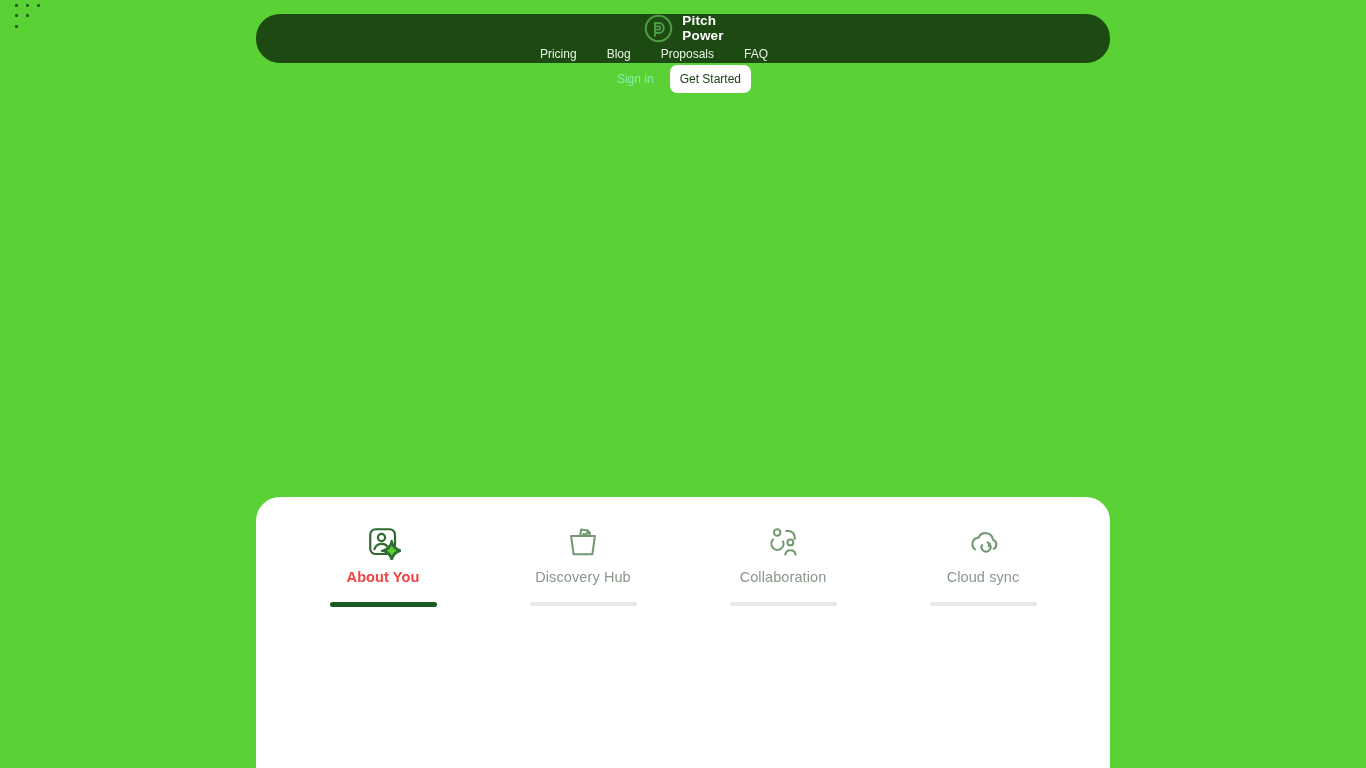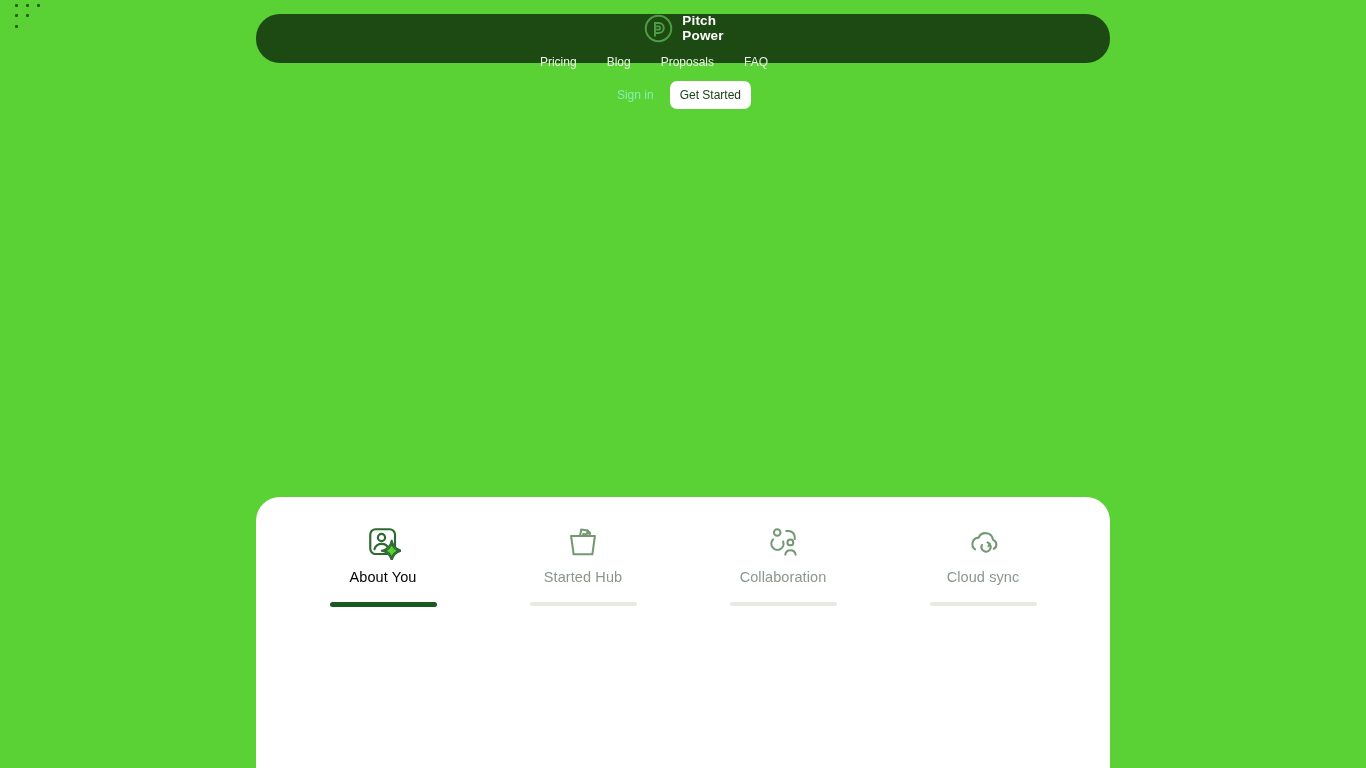--- a/index.html
+++ b/index.html
@@ -18,21 +18,21 @@
     position:absolute;left:256px;top:14px;width:854px;height:49px;
     background:#1D4A13;border-radius:24px;
     display:flex;align-items:center;box-sizing:border-box;
     padding:0 20px 0 22px;
     flex-direction:column;
   }
   .brand{display:flex;align-items:center;gap:9px;cursor:pointer;}
   .brand-text{color:#FFFFFF;font-weight:700;font-size:13.5px;line-height:1.08;letter-spacing:.2px;}
   .nav-links{
     display:flex;align-items:center;gap:30px;
-    margin:12px auto;padding-right:60px;
+    margin:4px auto;padding-right:60px;
   }
   .nav-link{color:#EAF4E6;font-size:12px;cursor:pointer;}
   .nav-right{display:flex;align-items:center;gap:16px;}
   .signin{color:#86efac;font-size:12px;cursor:pointer;}
   .cta{
     background:#FFFFFF;color:#1C4314;font-size:12px;font-weight:500;
     border:none;border-radius:7px;padding:7px 10px;cursor:pointer;
     font-family:"Liberation Sans", sans-serif;
   }
 
@@ -42,21 +42,21 @@
     background:#FFFFFF;border-radius:24px 24px 0 0;
     box-sizing:border-box;padding:27px 27px 0 27px;
   }
   .tabs{display:flex;}
   .tab{flex:1 1 0;display:flex;flex-direction:column;align-items:center;cursor:pointer;}
   .tab-icon{height:36px;display:flex;align-items:center;justify-content:center;margin-bottom:9px;}
   .tab-icon svg{stroke:#72997A;}
   .tab-icon svg *{stroke:#729972;}
   .tab-label{font-size:14.5px;font-weight:500;color:#8A978B;letter-spacing:.1px;white-space:nowrap;}
   .tab-underline{width:107px;height:4px;border-radius:3px;background:#E8E9E4;margin-top:17px;}
-  .tab.active .tab-label{color:#000000;font-weight:400;}
+  .tab.active .tab-label{color:#ef4444;font-weight:700;}
   .tab.active .tab-underline{background:#1A5A22;height:5px;}
   .tab.active .tab-icon svg *{stroke:#2D6A2F;}
   .nofill{fill:none;stroke-width:1.45;stroke-linecap:round;stroke-linejoin:round;}
 </style>
 </head>
 <body>
 
 <div class="dots">
   <i style="left:0;top:0"></i>
     <i style="left:11px;top:0"></i>
@@ -115,21 +115,21 @@
 
     <div class="tab">
       <span class="tab-icon">
         <svg width="34" height="34" viewBox="0 0 24 24" fill="none">
           <path d="M9.8 8.6 L10.7 3.2 L15.2 3.9 L16.9 5.6 L16.3 9.6" class="nofill"></path>
           <path d="M15.2 3.9 L14.9 5.8 L16.9 5.6" class="nofill"></path>
           <path d="M12.1 6.4 L14.6 6.8" class="nofill"></path>
           <path d="M3.6 7.8 L20.4 7.8 L18.6 20.7 L5.4 20.7 Z" fill="#FFFFFF" stroke-width="1.45" stroke-linecap="round" stroke-linejoin="round"></path>
         </svg>
       </span>
-      <span class="tab-label">Started Hub</span>
+      <span class="tab-label">Discovery Hub</span>
       <div class="tab-underline"></div>
     </div>
 
     <div class="tab">
       <span class="tab-icon">
         <svg width="34" height="34" viewBox="0 0 24 24" fill="none">
           <circle cx="7.9" cy="5.3" r="2.3" class="nofill"></circle>
           <path d="M5 10.2 A4.3 4.3 0 1 0 12.1 11.7" class="nofill"></path>
           <path d="M14.3 4.2 h1.6 a4.4 4.4 0 0 1 4.4 4.4 v1.2" class="nofill"></path>
           <circle cx="17.2" cy="12.3" r="2.05" class="nofill"></circle>

